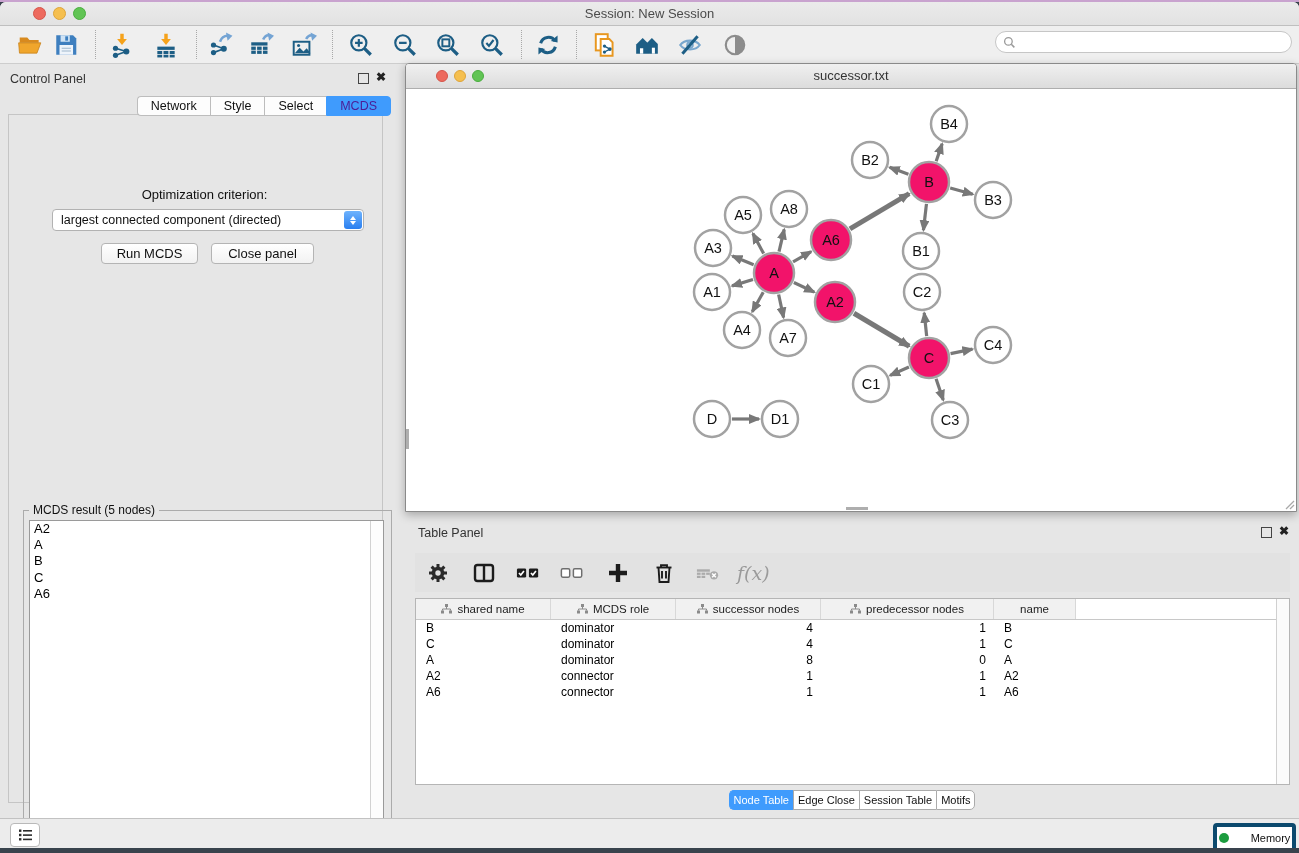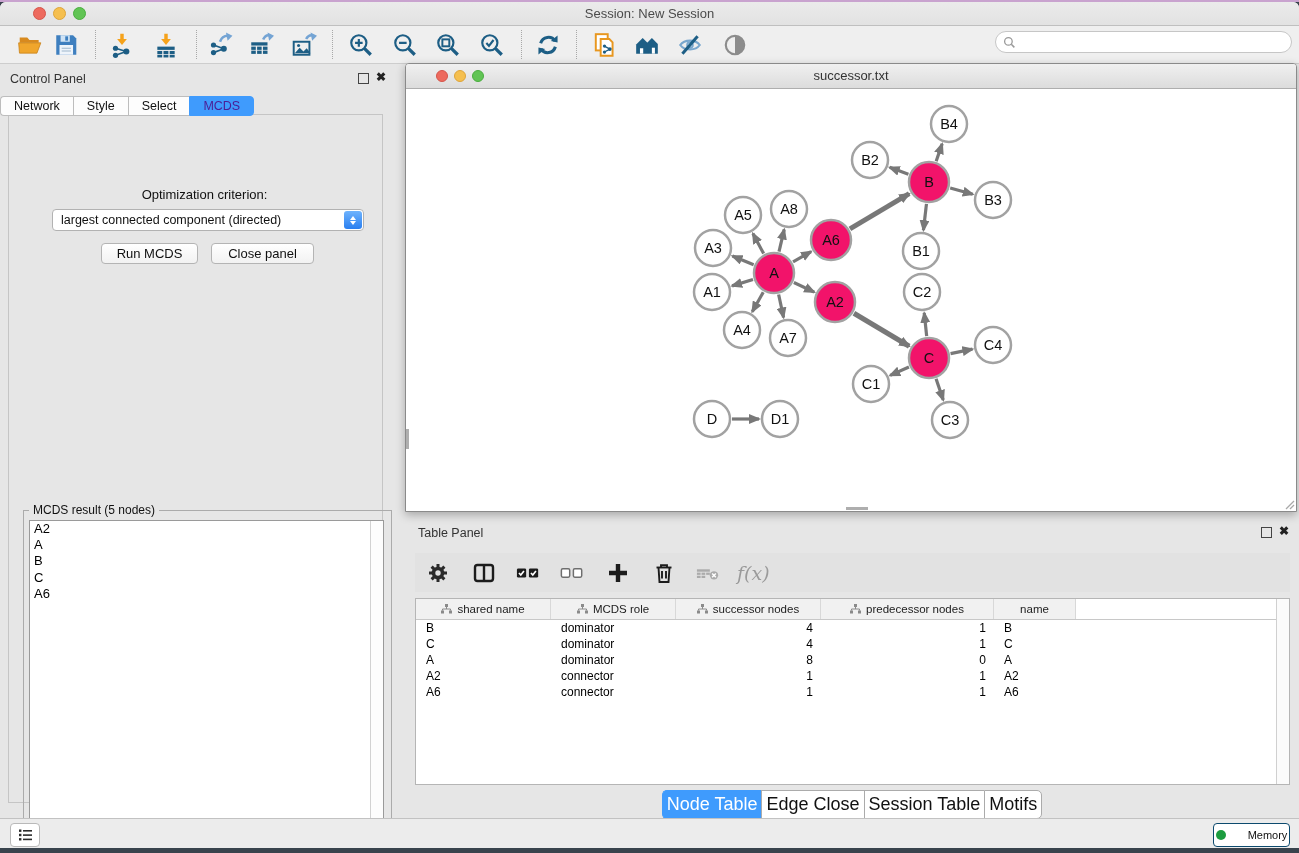--- a/index.html
+++ b/index.html
@@ -33,21 +33,21 @@
   
   .panel-title{font-size:12.5px;color:#333}
   .float-box{width:9px;height:9px;border:1.5px solid #444;display:inline-block}
   .close-x{font-size:12px;font-weight:bold;color:#222;line-height:10px}
 
   
   #control-panel{left:0;top:61px;width:391px;height:749px}
   #cp-title{left:10px;top:9px}
   #cp-float{left:358px;top:10px}
   #cp-close{left:376px;top:9px}
-  #cp-tabs{left:0;top:33px;width:391px;display:flex;justify-content:flex-start;position:absolute;z-index:2}
+  #cp-tabs{left:0;top:33px;width:391px;display:flex;justify-content:flex-end;position:absolute;z-index:2}
   .cp-tab{font-size:12.5px;padding:2px 13px;background:#fdfdfd;border:1px solid #bdbdbd;border-right:none;color:#111;border-radius:0}
   .cp-tab:first-child{border-radius:4px 0 0 4px}
   .cp-tab:last-child{border-radius:0 4px 4px 0;border-right:1px solid #bdbdbd}
   .cp-tab.active{background:#3f9bfd;color:#4c1d95;border-color:#3f9bfd}
   #cp-content{left:8px;top:51px;width:373px;height:687px;border:1px solid #c5c5c5}
   #opt-label{left:0;top:72px;width:391px;text-align:center;font-size:13px;color:#111}
   #criterion-select{left:43px;top:94px;width:312px;height:22px;background:#fff;border:1px solid #b2b2b2;border-radius:4px;display:flex;align-items:center;box-sizing:border-box}
   #criterion-select .val{flex:1;font-size:12.5px;padding-left:8px;color:#111;white-space:nowrap;overflow:hidden}
   #criterion-select .stepper{width:18px;height:18px;margin-right:1px;border-radius:3px;background:linear-gradient(#6eb3fd,#2a7ff0);display:flex;flex-direction:column;align-items:center;justify-content:center;gap:1px}
   .chev{width:0;height:0;border-left:3.5px solid transparent;border-right:3.5px solid transparent}
@@ -84,29 +84,29 @@
   #node-table{left:10px;top:80px;width:875px;height:187px;background:#fff;border:1px solid #b5b5b5;box-sizing:border-box;overflow:hidden}
   #tbl-head{display:flex;height:20px;background:#22c55e;border-bottom:1px solid #c8c8c8}
   .th{display:flex;align-items:center;justify-content:center;gap:5px;font-size:11.5px;color:#222;border-right:1px solid #d8d8d8;box-sizing:border-box;background:#f1f1f1}
   .th.filler{border-right:none;background:#fff;flex:1}
   .tr{display:flex;height:16px}
   .td{font-size:12px;color:#000;box-sizing:border-box;line-height:16px;white-space:nowrap;overflow:hidden}
   .td.left{padding-left:10px;text-align:left}
   .td.right{padding-right:8px;text-align:right}
   #tbl-scroll{position:absolute;right:0;top:0;width:12px;height:100%;border-left:1px solid #d0d0d0;background:#fbfbfb}
   #tp-tabs{left:0;top:272px;width:894px;display:flex;justify-content:center;position:absolute}
-  .tp-tab{font-size:18px;padding:3px 4px;background:#fff;border:1px solid #ababab;border-right:none;color:#111}
+  .tp-tab{font-size:11px;padding:3px 4px;background:#fff;border:1px solid #ababab;border-right:none;color:#111}
   .tp-tab:first-child{border-radius:5px 0 0 5px}
   .tp-tab:last-child{border-radius:0 5px 5px 0;border-right:1px solid #ababab}
   .tp-tab.active{background:#3f9bfd;color:#fff;border-color:#3f9bfd}
 
   
   #statusbar{left:0;top:816px;width:100%;height:30px;background:#ececec;border-top:1px solid #c2c2c2;box-sizing:border-box}
   #status-list-btn{position:absolute;left:10px;top:4px;width:28px;height:22px;background:#fff;border:1px solid #b9b9b9;border-radius:4px;display:flex;align-items:center;justify-content:center}
-  #memory-btn{position:absolute;left:1213px;top:4px;width:75px;height:22px;background:#fff;border:1px solid #0c4a6e;border-radius:4px;display:flex;align-items:center;justify-content:center;gap:22px}
+  #memory-btn{position:absolute;left:1213px;top:4px;width:75px;height:22px;background:#fff;border:4px solid #0c4a6e;border-radius:4px;display:flex;align-items:center;justify-content:center;gap:22px}
   #memory-btn .dot{width:10px;height:10px;border-radius:50%;background:#1c9c3f}
   #memory-btn .lbl{font-size:11px;color:#111}
 </style>
 </head>
 <body>
 
 <div id="desktop-top" class="abs"></div>
 
 <div id="app" class="abs">
 

